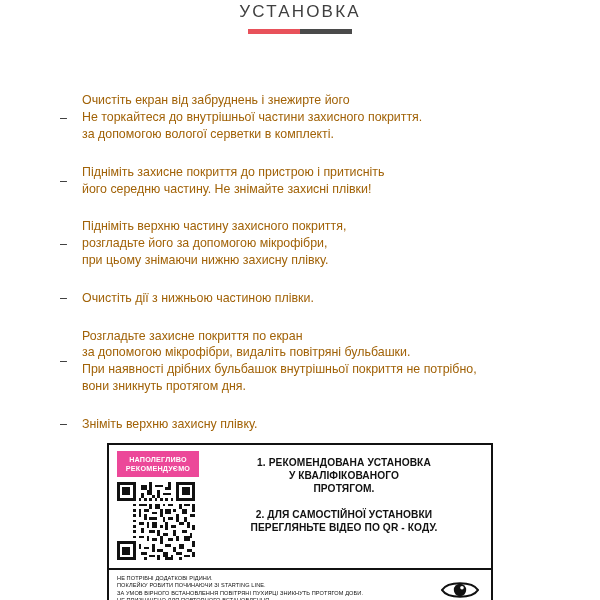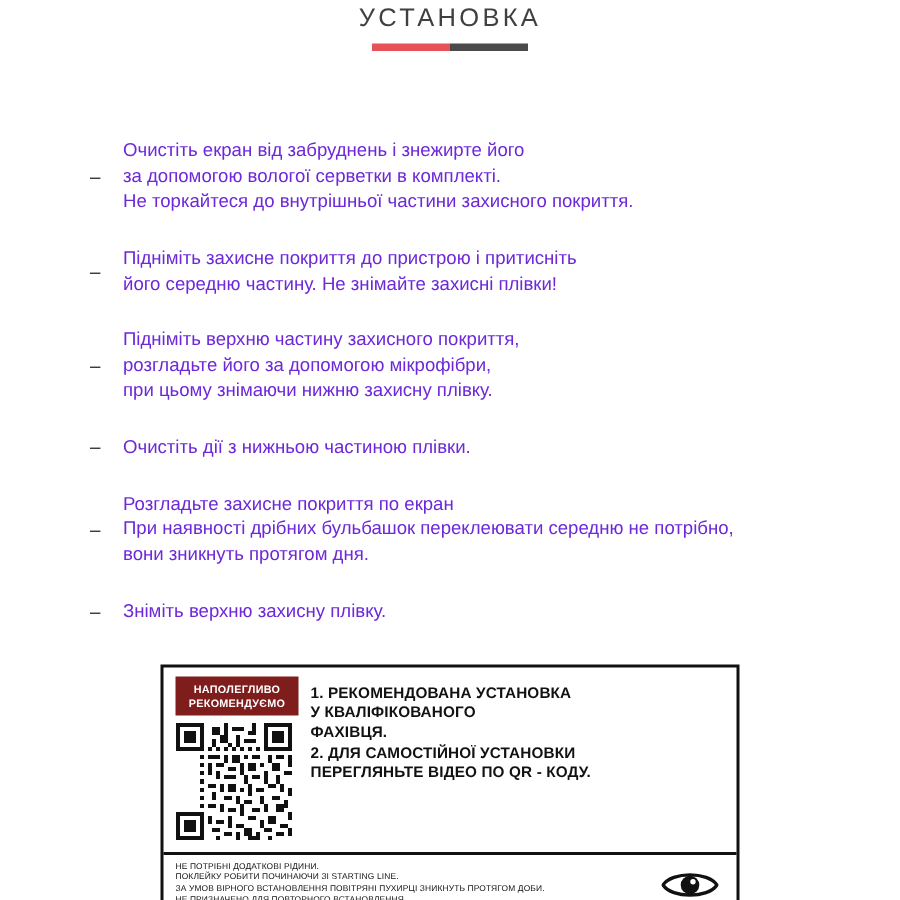--- a/index.html
+++ b/index.html
@@ -54,21 +54,21 @@
     width: 22px;
     flex: 0 0 22px;
     font-size: 12.5px;
     color: #222;
     line-height: 1;
     padding-top: 1px;
   }
   .step-lines {
     font-size: 12.4px;
     line-height: 16.8px;
-    color: #6d28d9;
+    color: #a16207;
   }
   .step-lines div { white-space: nowrap; }
 
   
   .card {
     position: absolute;
     left: 107px;
     top: 443px;
     width: 386px;
     border: 2px solid #111;
@@ -77,47 +77,48 @@
   .card-top {
     display: flex;
     align-items: stretch;
   }
   .card-left {
     width: 96px;
     flex: 0 0 96px;
     padding: 6px 6px 8px 8px;
   }
   .badge {
-    background: #7f1d1d;
+    background: #ec4899;
     color: #fff;
     font-size: 7.2px;
     font-weight: bold;
     line-height: 9px;
     text-align: center;
     padding: 4px 2px;
     letter-spacing: 0.2px;
   }
   .qr {
     margin-top: 5px;
     width: 78px;
     height: 78px;
     display: block;
   }
   .card-right {
     flex: 1;
     padding: 11px 10px 6px 2px;
+    text-align: center;
   }
   .rec-head {
     font-size: 10.2px;
     font-weight: bold;
     line-height: 13px;
     color: #111;
     letter-spacing: 0.1px;
   }
-  .rec-head.second { margin-top: 1px; }
+  .rec-head.second { margin-top: 13px; }
 
   .card-divider {
     height: 2px;
     background: #111;
   }
   .card-bottom {
     display: flex;
     align-items: center;
     padding: 5px 8px 6px 8px;
   }
@@ -145,22 +146,22 @@
     <div class="seg-dark"></div>
   </div>
 </div>
 
 <div class="steps">
 
   <div class="step">
     <div class="dash">–</div>
     <div class="step-lines">
       <div>Очистіть екран від забруднень і знежирте його</div>
+      <div>Не торкайтеся до внутрішньої частини захисного покриття.</div>
       <div>за допомогою вологої серветки в комплекті.</div>
-      <div>Не торкайтеся до внутрішньої частини захисного покриття.</div>
     </div>
   </div>
 
   <div class="step">
     <div class="dash">–</div>
     <div class="step-lines">
       <div>Підніміть захисне покриття до пристрою і притисніть</div>
       <div>його середню частину. Не знімайте захисні плівки!</div>
     </div>
   </div>
@@ -178,21 +179,22 @@
     <div class="dash">–</div>
     <div class="step-lines">
       <div>Очистіть дії з нижньою частиною плівки.</div>
     </div>
   </div>
 
   <div class="step">
     <div class="dash">–</div>
     <div class="step-lines">
       <div>Розгладьте захисне покриття по екран</div>
-      <div>При наявності дрібних бульбашок переклеювати середню не потрібно,</div>
+      <div>за допомогою мікрофібри, видаліть повітряні бульбашки.</div>
+      <div>При наявності дрібних бульбашок внутрішньої покриття не потрібно,</div>
       <div>вони зникнуть протягом дня.</div>
     </div>
   </div>
 
   <div class="step">
     <div class="dash">–</div>
     <div class="step-lines">
       <div>Зніміть верхню захисну плівку.</div>
     </div>
   </div>
@@ -322,21 +324,21 @@
             <rect x="18" y="28" width="2" height="1"></rect>
           <rect x="23" y="28" width="1" height="1"></rect>
         </g>
       </svg>
     </div>
 
     <div class="card-right">
       <div class="rec-head">
         <div>1. РЕКОМЕНДОВАНА УСТАНОВКА</div>
         <div>У КВАЛІФІКОВАНОГО</div>
-        <div>ФАХІВЦЯ.</div>
+        <div>ПРОТЯГОМ.</div>
       </div>
       <div class="rec-head second">
         <div>2. ДЛЯ САМОСТІЙНОЇ УСТАНОВКИ</div>
         <div>ПЕРЕГЛЯНЬТЕ ВІДЕО ПО QR - КОДУ.</div>
       </div>
     </div>
   </div>
 
   <div class="card-divider"></div>
 

